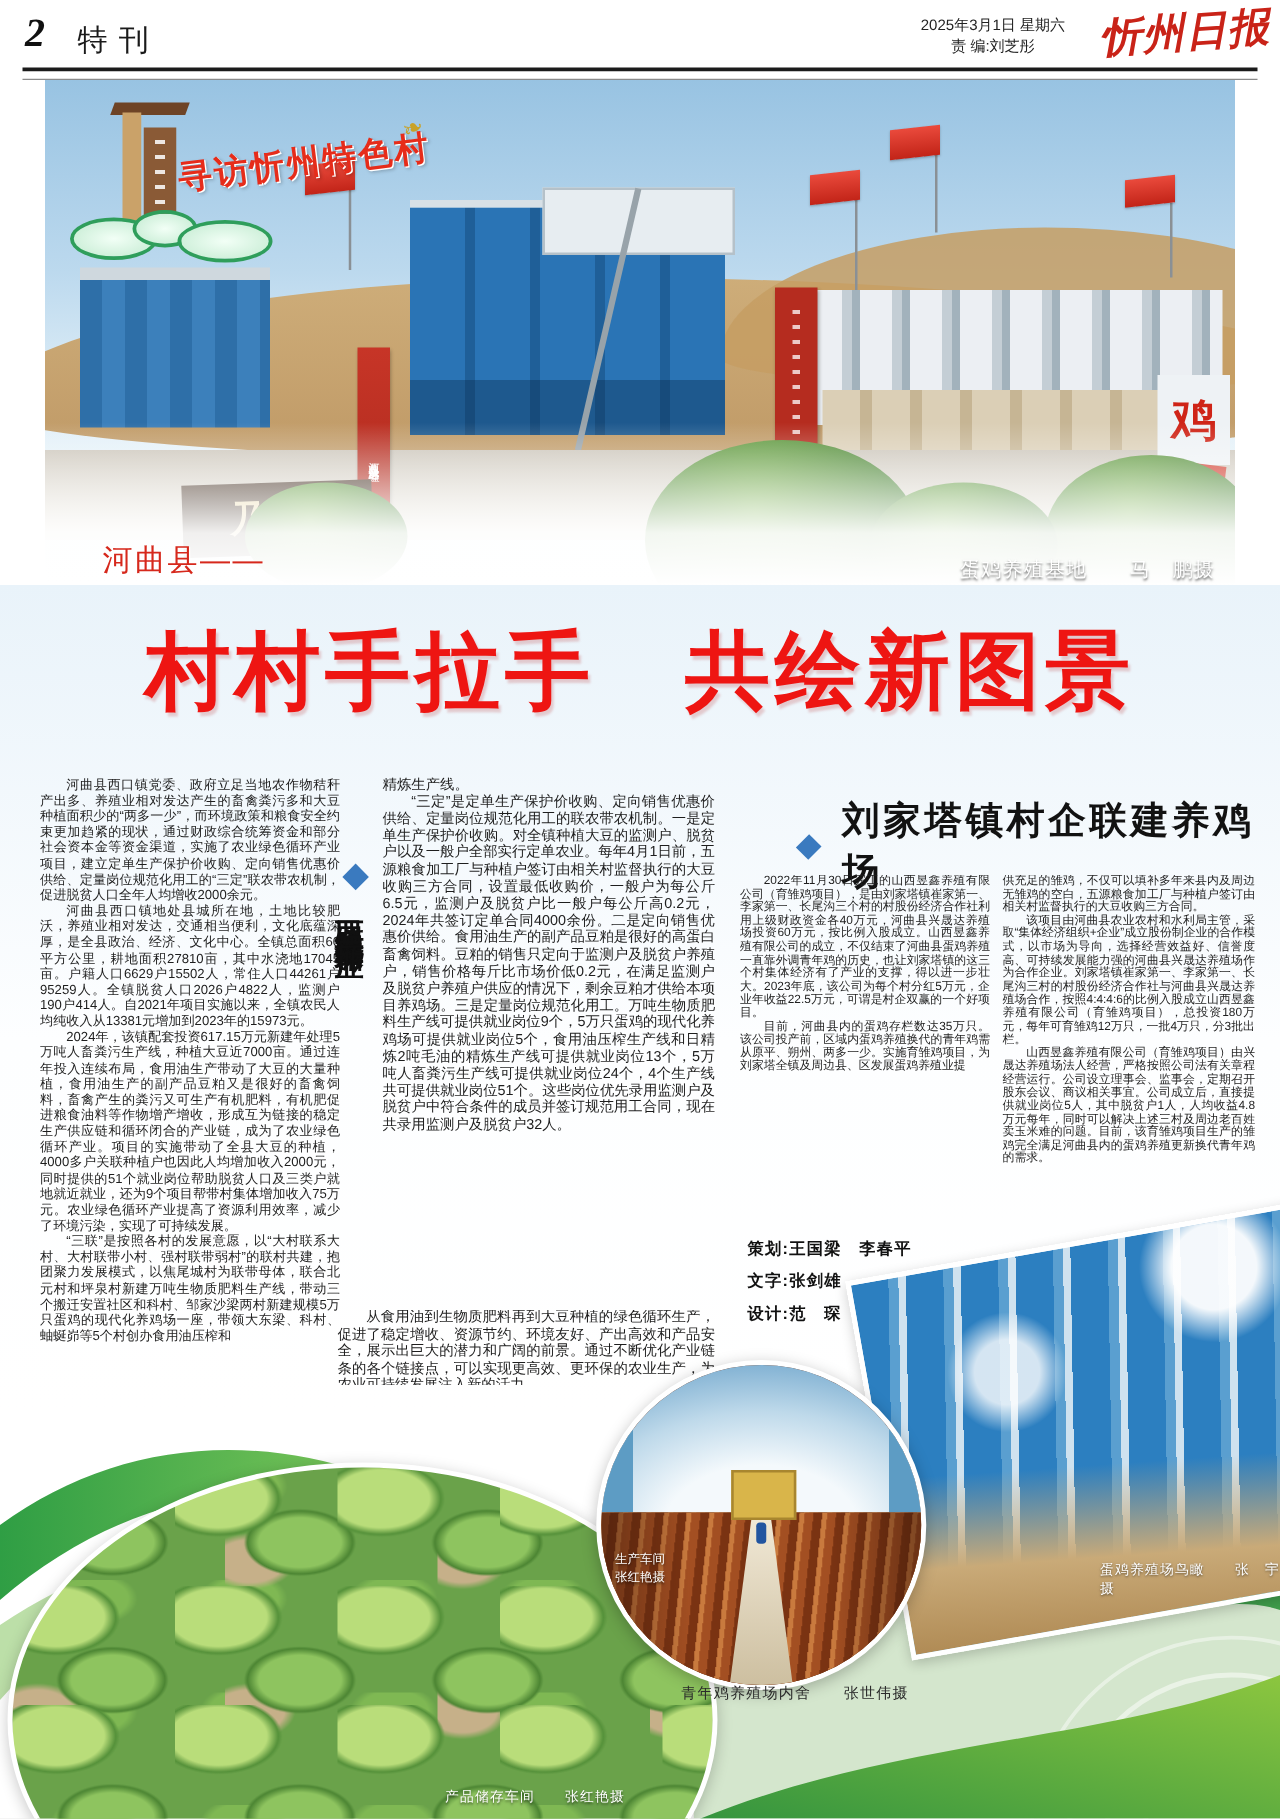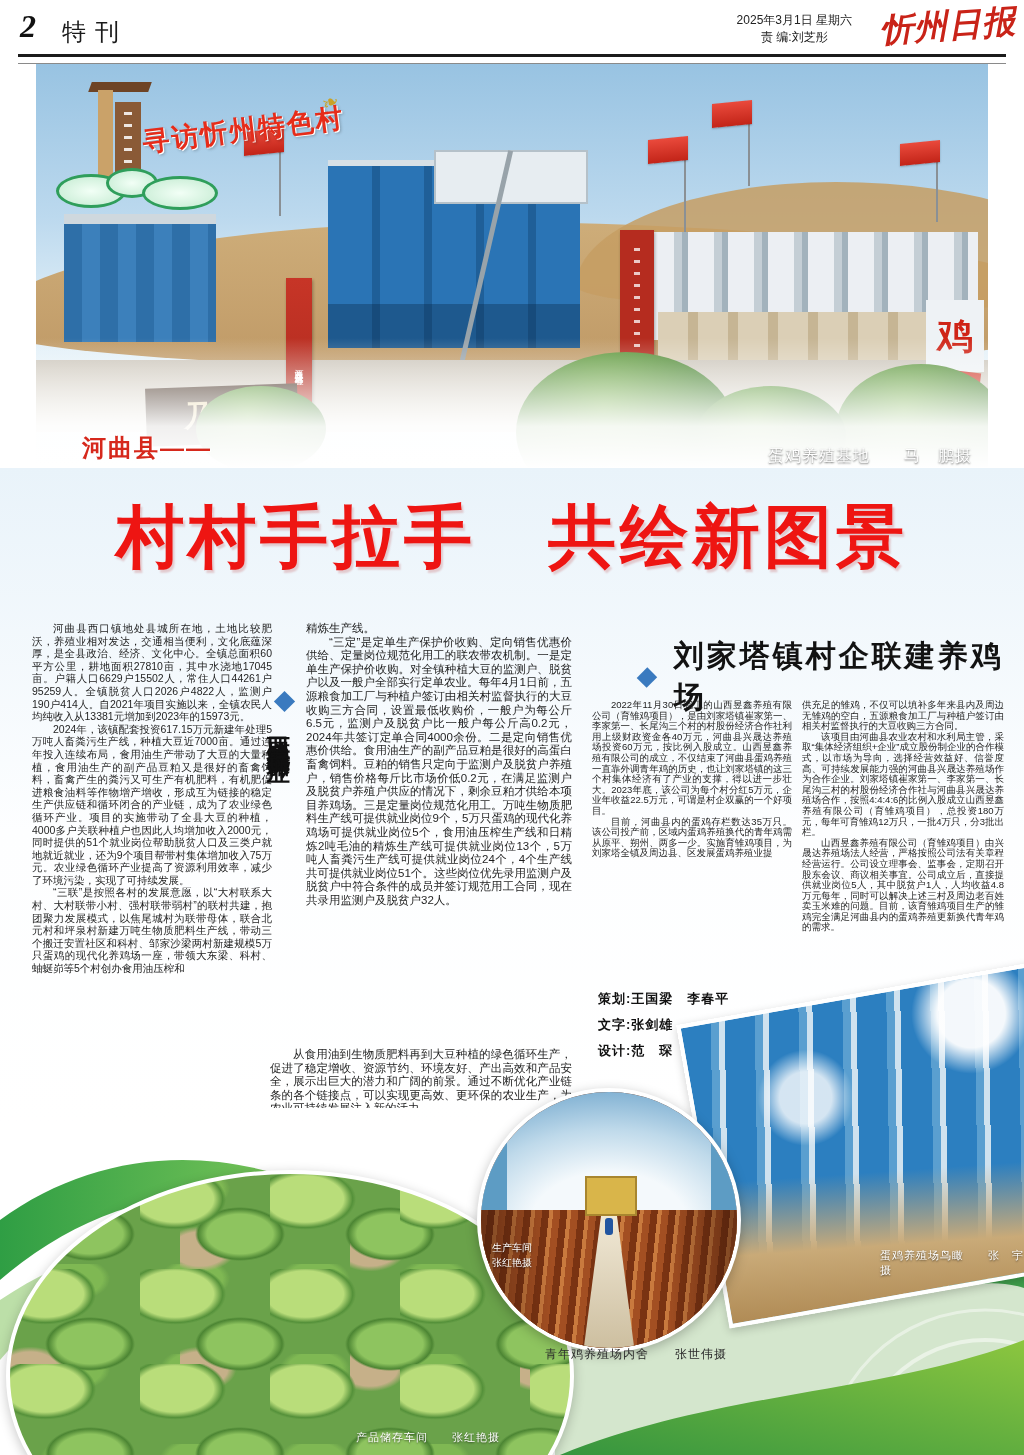--- a/index.html
+++ b/index.html
@@ -61,21 +61,21 @@
   .stamp-bldg1{left:44px;top:8px;width:15px;height:96px;background:#caa269;}
   .stamp-bldg2{left:61px;top:20px;width:26px;height:84px;background:#8a5a36;
                background-image:repeating-linear-gradient(rgba(255,255,255,.85) 0 3px,rgba(255,255,255,0) 3px 12px);
                background-size:8px 62px;background-repeat:no-repeat;background-position:9px 10px;}
   .puff{border-radius:50%;background:radial-gradient(#f2fff6,#c2ead0);border:3px solid #2f9e5b;}
   .stamp-label{left:88px;top:30px;font-size:27px;font-weight:900;color:#e62c1a;transform:rotate(-7deg);
                letter-spacing:2px;font-family:"DejaVu Sans",sans-serif;
                text-shadow:1px 1px 0 #fff,2px 2px 3px rgba(0,0,0,.25);white-space:nowrap;}
   .ribbon-icon{left:268px;top:8px;color:#c9a227;font-size:20px;transform:rotate(-25deg);}
 
-  .county{left:46px;top:368px;font-size:24px;font-weight:700;color:#d6281c;letter-spacing:2px;
+  .county{left:46px;top:368px;font-size:24px;font-weight:400;color:#d6281c;letter-spacing:2px;
           text-shadow:1px 1px 0 rgba(255,255,255,.85);}
   .photo-cap{right:16px;top:382px;font-size:16px;color:#fff;text-shadow:0 1px 2px rgba(0,0,0,.6);letter-spacing:1px;}
 
   
   .wash{left:0;top:468px;width:100%;height:660px;background:linear-gradient(180deg,#e9f3fa 0%,#fdfeff 55%,#fff 100%);}
   .main-title{left:0;top:492px;width:100%;text-align:center;font-family:"DejaVu Sans",sans-serif;
               font-size:68px;font-weight:900;color:#ee1512;letter-spacing:4px;
               text-shadow:2px 3px 2px rgba(170,0,0,.18);}
 
   
@@ -195,20 +195,21 @@
     </div>
 
     <div class="abs county">河曲县——</div>
     <div class="abs photo-cap">蛋鸡养殖基地　　马　鹏摄</div>
   </div>
 
   <div class="abs wash"></div>
   <div class="abs main-title">村村手拉手　共绘新图景</div>
 
   <div class="abs col a1c1">
+    <p>河曲县西口镇党委、政府立足当地农作物秸秆产出多、养殖业相对发达产生的畜禽粪污多和大豆种植面积少的“两多一少”，而环境政策和粮食安全约束更加趋紧的现状，通过财政综合统筹资金和部分社会资本金等资金渠道，实施了农业绿色循环产业项目，建立定单生产保护价收购、定向销售优惠价供给、定量岗位规范化用工的“三定”联农带农机制，促进脱贫人口全年人均增收2000余元。</p>
     <p>河曲县西口镇地处县城所在地，土地比较肥沃，养殖业相对发达，交通相当便利，文化底蕴深厚，是全县政治、经济、文化中心。全镇总面积60平方公里，耕地面积27810亩，其中水浇地17045亩。户籍人口6629户15502人，常住人口44261户95259人。全镇脱贫人口2026户4822人，监测户190户414人。自2021年项目实施以来，全镇农民人均纯收入从13381元增加到2023年的15973元。</p>
     <p>2024年，该镇配套投资617.15万元新建年处理5万吨人畜粪污生产线，种植大豆近7000亩。通过连年投入连续布局，食用油生产带动了大豆的大量种植，食用油生产的副产品豆粕又是很好的畜禽饲料，畜禽产生的粪污又可生产有机肥料，有机肥促进粮食油料等作物增产增收，形成互为链接的稳定生产供应链和循环闭合的产业链，成为了农业绿色循环产业。项目的实施带动了全县大豆的种植，4000多户关联种植户也因此人均增加收入2000元，同时提供的51个就业岗位帮助脱贫人口及三类户就地就近就业，还为9个项目帮带村集体增加收入75万元。农业绿色循环产业提高了资源利用效率，减少了环境污染，实现了可持续发展。</p>
     <p>“三联”是按照各村的发展意愿，以“大村联系大村、大村联带小村、强村联带弱村”的联村共建，抱团聚力发展模式，以焦尾城村为联带母体，联合北元村和坪泉村新建万吨生物质肥料生产线，带动三个搬迁安置社区和科村、邹家沙梁两村新建规模5万只蛋鸡的现代化养鸡场一座，带领大东梁、科村、蚰蜒峁等5个村创办食用油压榨和</p>
   </div>
 
   <div class="abs diamond vdiamond"></div>
   <div class="abs vhead">西口镇多村抱团发展循环产业</div>
 
   <div class="abs col a1c2">
     <p class="noind">精炼生产线。</p>

